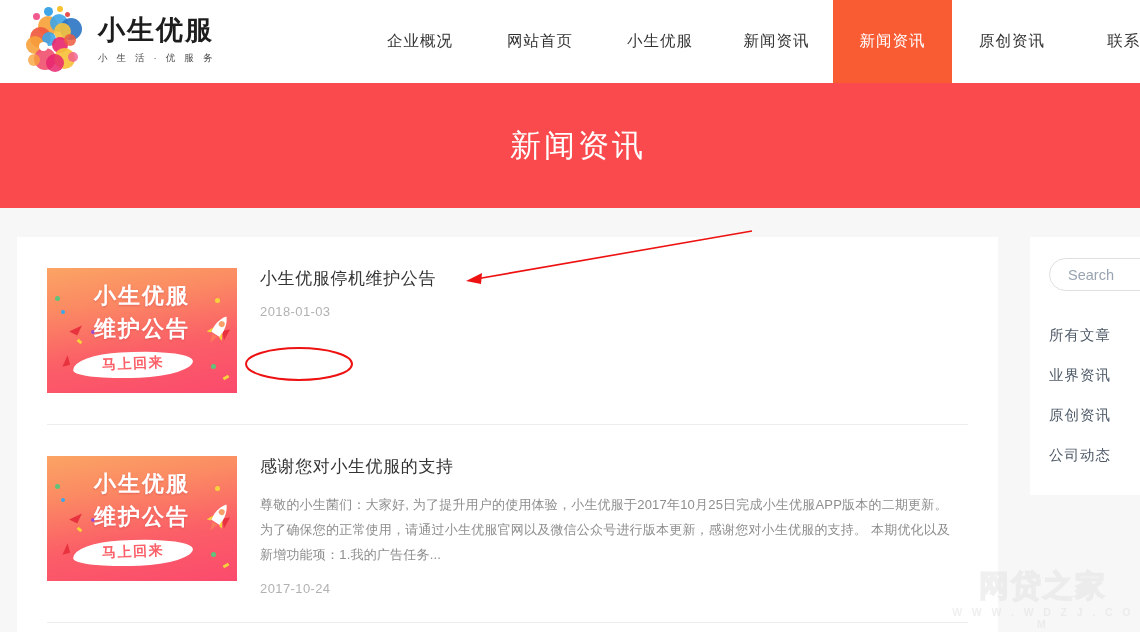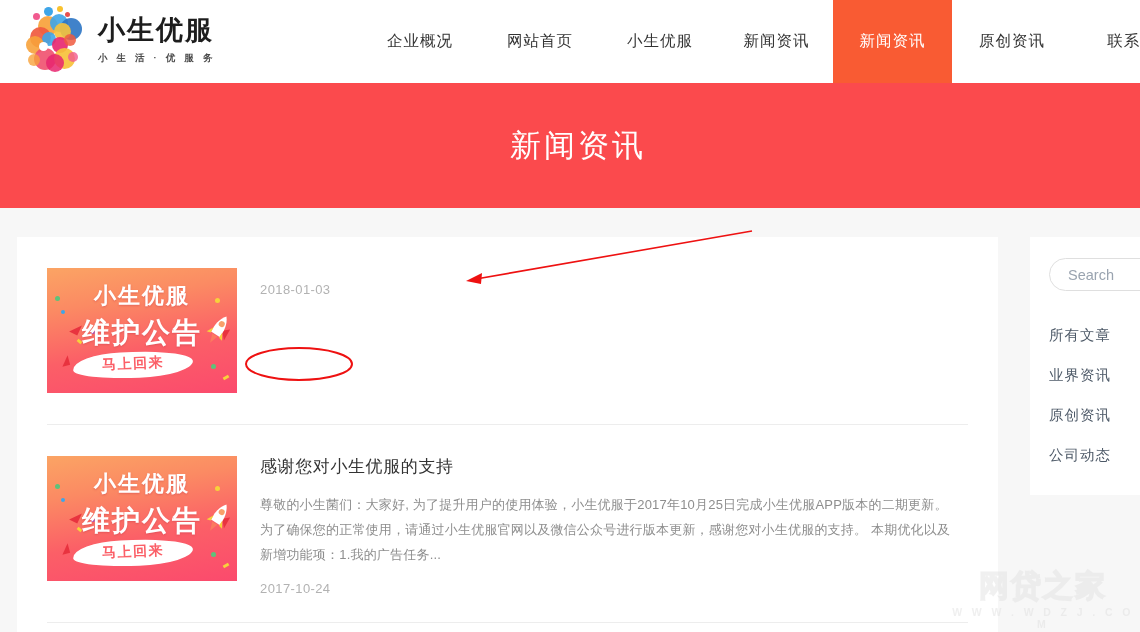--- a/index.html
+++ b/index.html
@@ -23,21 +23,21 @@
   .logo-mark { position: relative; width: 68px; height: 70px; }
   .logo-mark .b { position: absolute; border-radius: 50%; }
   .logo-text-group { margin-left: 6px; padding-bottom: 2px; }
   .logo-title {
     font-size: 27px; font-weight: bold; color: #1d1d1d;
     letter-spacing: 2px; line-height: 30px;
     font-family: "DejaVu Sans", "Liberation Sans", sans-serif;
   }
   .logo-sub {
     font-size: 9.5px; color: #4a4a4a; letter-spacing: 3.2px;
-    margin-top: 7px; text-align: center; font-weight: bold;
+    margin-top: 7px; text-align: center; font-weight: normal;
   }
 
   .nav { position: absolute; left: 360px; top: 0; height: 83px; display: flex; }
   .nav-item {
     height: 83px; display: flex; align-items: center; justify-content: center;
     font-size: 15.5px; color: #333; letter-spacing: 1px;
     padding: 0 0;
     cursor: pointer; white-space: nowrap;
   }
   .nav-item.active { background: #f95b33; color: #ffffff; }
@@ -66,21 +66,21 @@
     background: linear-gradient(170deg, #fba464 0%, #fb8a63 28%, #fb5f67 62%, #fb4a6d 100%);
     position: relative; overflow: hidden;
   }
   .thumb .confetti { position: absolute; }
   .thumb-line1, .thumb-line2 {
     position: absolute; left: 0; width: 100%; text-align: center;
     color: #fff; font-weight: bold; letter-spacing: 2px;
     text-shadow: 0 1px 2px rgba(200,60,70,0.45);
   }
   .thumb-line1 { top: 13px; font-size: 22px; }
-  .thumb-line2 { top: 46px; font-size: 28px; }
+  .thumb-line2 { top: 46px; font-size: 22px; }
   .thumb-brush {
     position: absolute; left: 26px; top: 84px; width: 120px; height: 26px;
     background: #fff; border-radius: 40% 50% 45% 55% / 60% 45% 55% 40%;
     transform: rotate(-2.5deg);
   }
   .thumb-line3 {
     position: absolute; left: 26px; top: 87px; width: 120px; text-align: center;
     font-size: 14px; font-weight: bold; color: #fb5f67; letter-spacing: 1.5px;
     transform: rotate(-2.5deg);
   }
@@ -231,20 +231,21 @@
         <div class="thumb-line3">马上回来</div>
         <svg class="rocket" viewBox="0 0 24 34">
           <path d="M12 1 C17 7 18 15 17 22 L7 22 C6 15 7 7 12 1 Z" fill="#ffffff"></path>
           <circle cx="12" cy="10" r="3" fill="#f9a06a"></circle>
           <path d="M7 17 L3 24 L7 23 Z" fill="#f7d23b"></path>
           <path d="M17 17 L21 24 L17 23 Z" fill="#f7d23b"></path>
           <path d="M9 23 L12 32 L15 23 Z" fill="#fb7a5f"></path>
         </svg>
       </div>
       <div class="art-body">
+        <div class="art-title">小生优服停机维护公告</div>
         <div class="art-date">2018-01-03</div>
       </div>
     </div>
 
     <div class="divider" style="margin-top:31px;"></div>
 
     <div class="article">
       <div class="thumb">
         <span class="confetti" style="left:8px;top:28px;width:5px;height:5px;background:#5ec27a;border-radius:50%;"></span>
         <span class="confetti" style="left:14px;top:42px;width:4px;height:4px;background:#3ea5e8;border-radius:50%;"></span>

